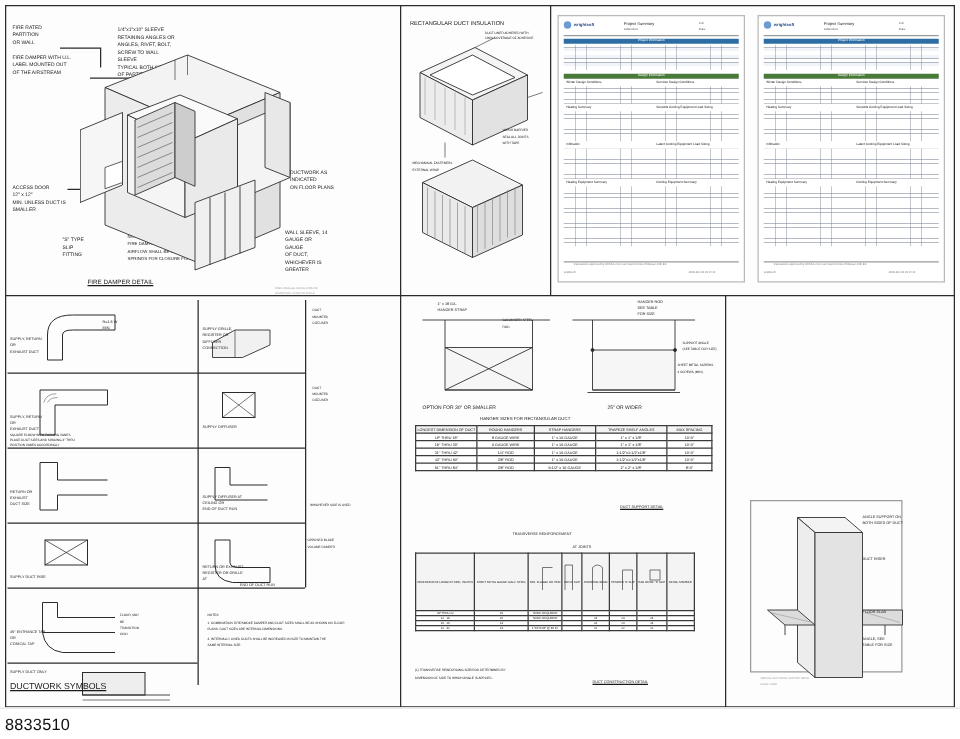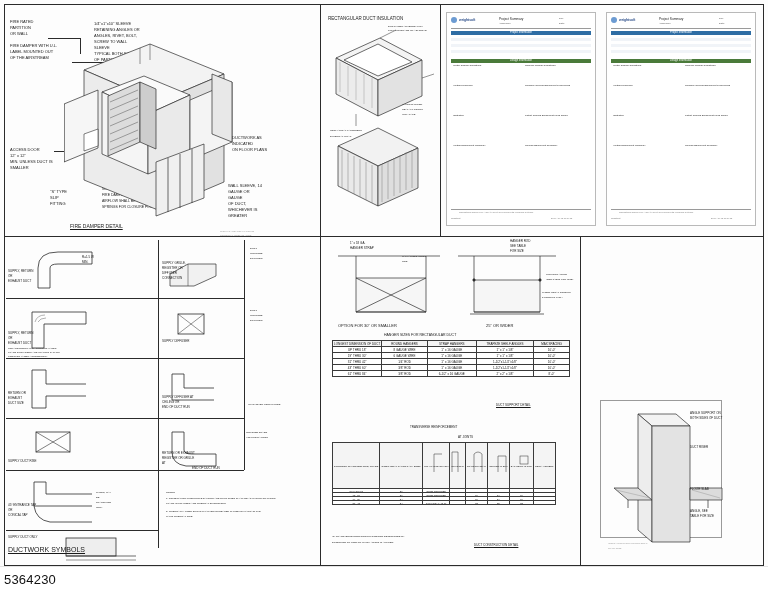--- a/index.html
+++ b/index.html
@@ -721,16 +721,16 @@
 
       <div class="lnl" style="left:4px; top:196px; width:140px; height:0.6px;"></div>
       <div class="footl" style="left:12px; top:198px;">Calculations approved by ACCA to meet all requirements of Manual J 8th Ed.</div>
       <div class="footl" style="left:4px; top:204px;">wrightsoft</div>
       <div class="footl" style="left:104px; top:204px;">2019-Apr-03 10:14:12</div>
     </div>
 
   </div>
 
   <div id="footer">
-    <div class="fnum">5364230</div>
+    <div class="fnum">8833510</div>
   </div>
 
 </div>
 
 </body></html>

